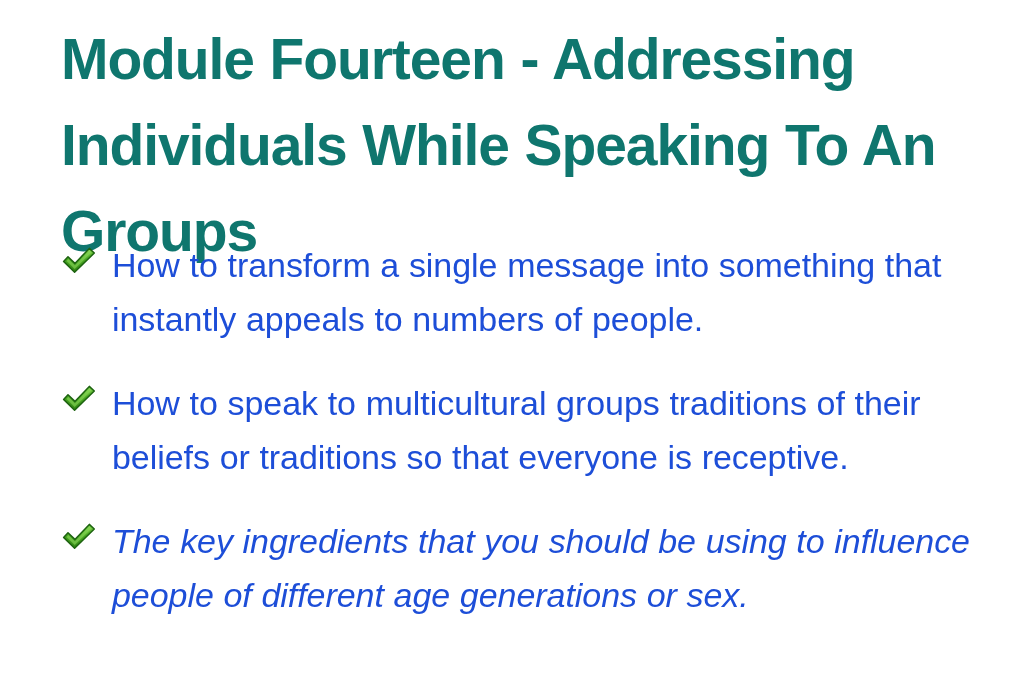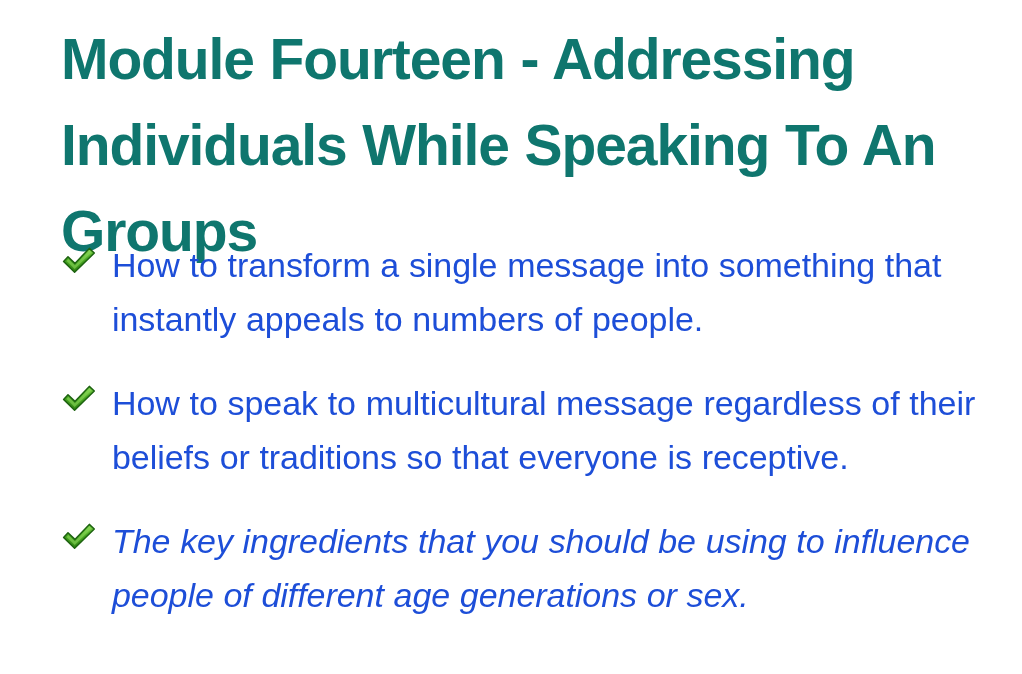--- a/index.html
+++ b/index.html
@@ -123,21 +123,21 @@
             <linearGradient id="chkgrad2" x1="0" y1="0" x2="0" y2="1">
               <stop offset="0%" stop-color="#7ed24a"></stop>
               <stop offset="45%" stop-color="#4aa823"></stop>
               <stop offset="100%" stop-color="#2f8413"></stop>
             </linearGradient>
           </defs>
           <path d="M12.6 25.2 L1.6 14.4 L6.0 9.7 L12.9 16.4 L27.3 1.4 L32.3 6.0 Z" fill="url(#chkgrad2)" stroke="#1d6310" stroke-width="1.5" stroke-linejoin="round"></path>
           <path d="M12.7 21.9 L4.6 13.9 L6.4 12.0 L12.9 18.3 L27.4 3.3 L29.6 5.4 Z" fill="#93de63" opacity="0.55"></path>
         </svg>
       </span>
-      <span class="benefit-text">How to speak to multicultural message regardless of their beliefs or traditions so that everyone is receptive.</span>
+      <span class="benefit-text">How to speak to multicultural groups traditions of their beliefs or traditions so that everyone is receptive.</span>
     </li>
 
     <li class="benefit-item">
       <span class="check-icon">
         <svg viewBox="0 0 34 27" xmlns="http://www.w3.org/2000/svg" aria-hidden="true">
           <defs>
             <linearGradient id="chkgrad3" x1="0" y1="0" x2="0" y2="1">
               <stop offset="0%" stop-color="#7ed24a"></stop>
               <stop offset="45%" stop-color="#4aa823"></stop>
               <stop offset="100%" stop-color="#2f8413"></stop>

